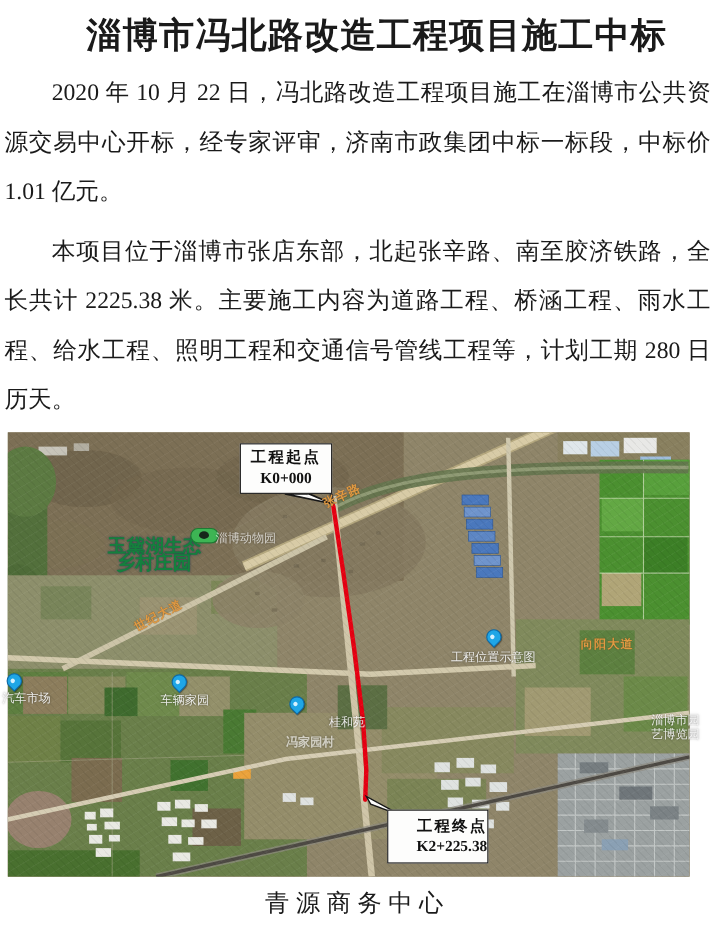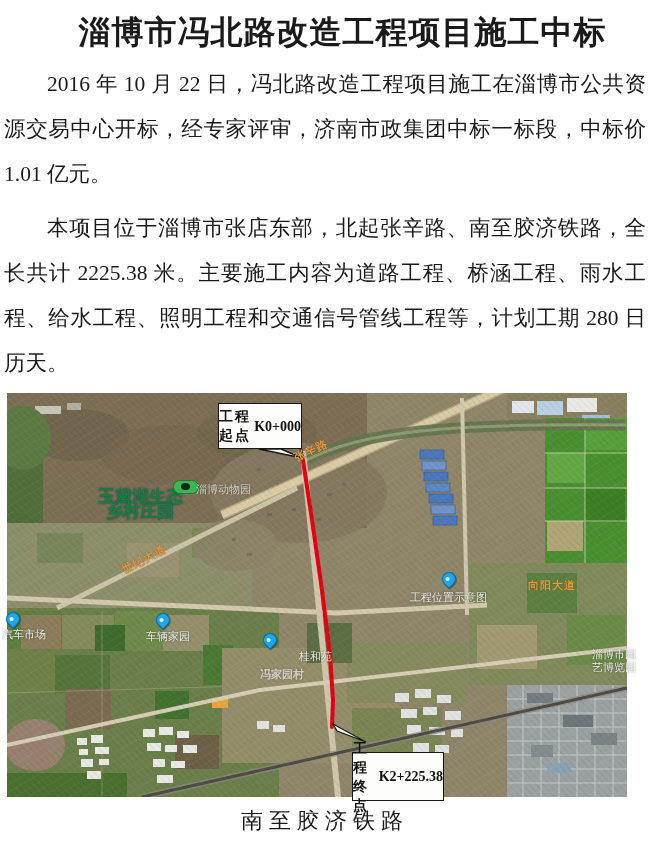--- a/index.html
+++ b/index.html
@@ -24,21 +24,21 @@
   .map svg{position:absolute;left:0;top:0;}
   .map .grain{
     position:absolute;inset:0;pointer-events:none;opacity:.18;
     background:
       repeating-linear-gradient(47deg, rgba(0,0,0,.25) 0 1px, transparent 1px 5px),
       repeating-linear-gradient(-31deg, rgba(255,255,255,.22) 0 1px, transparent 1px 7px);
   }
   .overlay{position:absolute;left:0;top:0;width:650px;height:843px;pointer-events:none;}
   .callout{
     position:absolute;background:#fdfdfc;border:1.6px solid #161616;
-    display:flex;flex-direction:row;align-items:center;justify-content:center;
+    display:flex;flex-direction:column;align-items:center;justify-content:center;
     font-family:"Liberation Serif","DejaVu Serif",serif;font-weight:bold;color:#111;
   }
   .callout .l1{font-size:14px;line-height:19px;letter-spacing:2px;}
   .callout .l2{font-size:14px;line-height:19px;font-family:"Liberation Serif",serif;}
   .map-label{position:absolute;white-space:nowrap;font-family:"Liberation Sans","DejaVu Sans",sans-serif;}
   .lbl-blue{color:#15803d;font-weight:bold;font-size:17px;text-shadow:0 0 2px rgba(10,40,80,.8);}
   .lbl-white{color:rgba(255,255,255,.88);font-size:11px;text-shadow:0 0 2px rgba(0,0,0,.55);}
   .lbl-road{color:#e09a43;font-weight:bold;font-size:11px;text-shadow:0 0 1px rgba(60,30,0,.6);letter-spacing:1px;}
   .pin{
     position:absolute;width:12px;height:12px;background:#1fa6e6;border:1px solid #0e6aa8;
@@ -62,21 +62,21 @@
   }
 </style>
 </head>
 <body>
 
 <div class="page">
 
   <h1 class="doc-title">淄博市冯北路改造工程项目施工中标</h1>
 
   <div class="body-text">
-    <p>2016 年 10 月 22 日，冯北路改造工程项目施工在淄博市公共资源交易中心开标，经专家评审，济南市政集团中标一标段，中标价 1.01 亿元。</p>
+    <p>2020 年 10 月 22 日，冯北路改造工程项目施工在淄博市公共资源交易中心开标，经专家评审，济南市政集团中标一标段，中标价 1.01 亿元。</p>
     <p>本项目位于淄博市张店东部，北起张辛路、南至胶济铁路，全长共计 2225.38 米。主要施工内容为道路工程、桥涵工程、雨水工程、给水工程、照明工程和交通信号管线工程等，计划工期 280 日历天。</p>
   </div>
 
   <div class="map">
     <svg width="620" height="404" viewBox="0 0 620 404">
 
       <rect x="0" y="0" width="620" height="404" fill="#8f8569"></rect>
       <rect x="0" y="0" width="360" height="135" fill="#7c6f55"></rect>
       <ellipse cx="70" cy="42" rx="52" ry="26" fill="#6b5f47" opacity="0.6"></ellipse>
       <ellipse cx="165" cy="62" rx="72" ry="30" fill="#75684e" opacity="0.6"></ellipse>
@@ -246,21 +246,21 @@
     <div class="grain"></div>
   </div>
 
   <div class="overlay">
 
     <div class="callout" style="left:218px;top:403px;width:82px;height:44px;">
       <span class="l1">工程起点</span>
       <span class="l2">K0+000</span>
     </div>
 
-    <div class="callout" style="left:352px;top:752px;width:90px;height:47px;">
+    <div class="callout" style="left:352px;top:736px;width:90px;height:47px;align-items:flex-end;">
       <span class="l1">工程终点</span>
       <span class="l2">K2+225.38</span>
     </div>
 
     <div class="map-label lbl-blue" style="left:98px;top:485px;">玉黛湖生态</div>
     <div class="map-label lbl-blue" style="left:106px;top:500px;">乡村庄园</div>
 
     <div class="zoo-pill" style="left:173px;top:480px;"></div>
     <div class="map-label lbl-white" style="left:196px;top:482px;opacity:.75;">淄博动物园</div>
 
@@ -279,14 +279,14 @@
     <div class="map-label lbl-white" style="left:410px;top:590px;">工程位置示意图</div>
 
     <div class="map-label lbl-white" style="left:592px;top:647px;">淄博市园</div>
     <div class="map-label lbl-white" style="left:592px;top:660px;">艺博览园</div>
 
     <div class="map-label lbl-road" style="left:293px;top:443px;transform:rotate(-25deg);">张辛路</div>
     <div class="map-label lbl-road" style="left:120px;top:552px;transform:rotate(-28deg);">世纪大道</div>
     <div class="map-label lbl-road" style="left:528px;top:578px;">向阳大道</div>
   </div>
 
-  <div class="caption">南至胶济铁路</div>
+  <div class="caption">青源商务中心</div>
 </div>
 
 </body></html>

